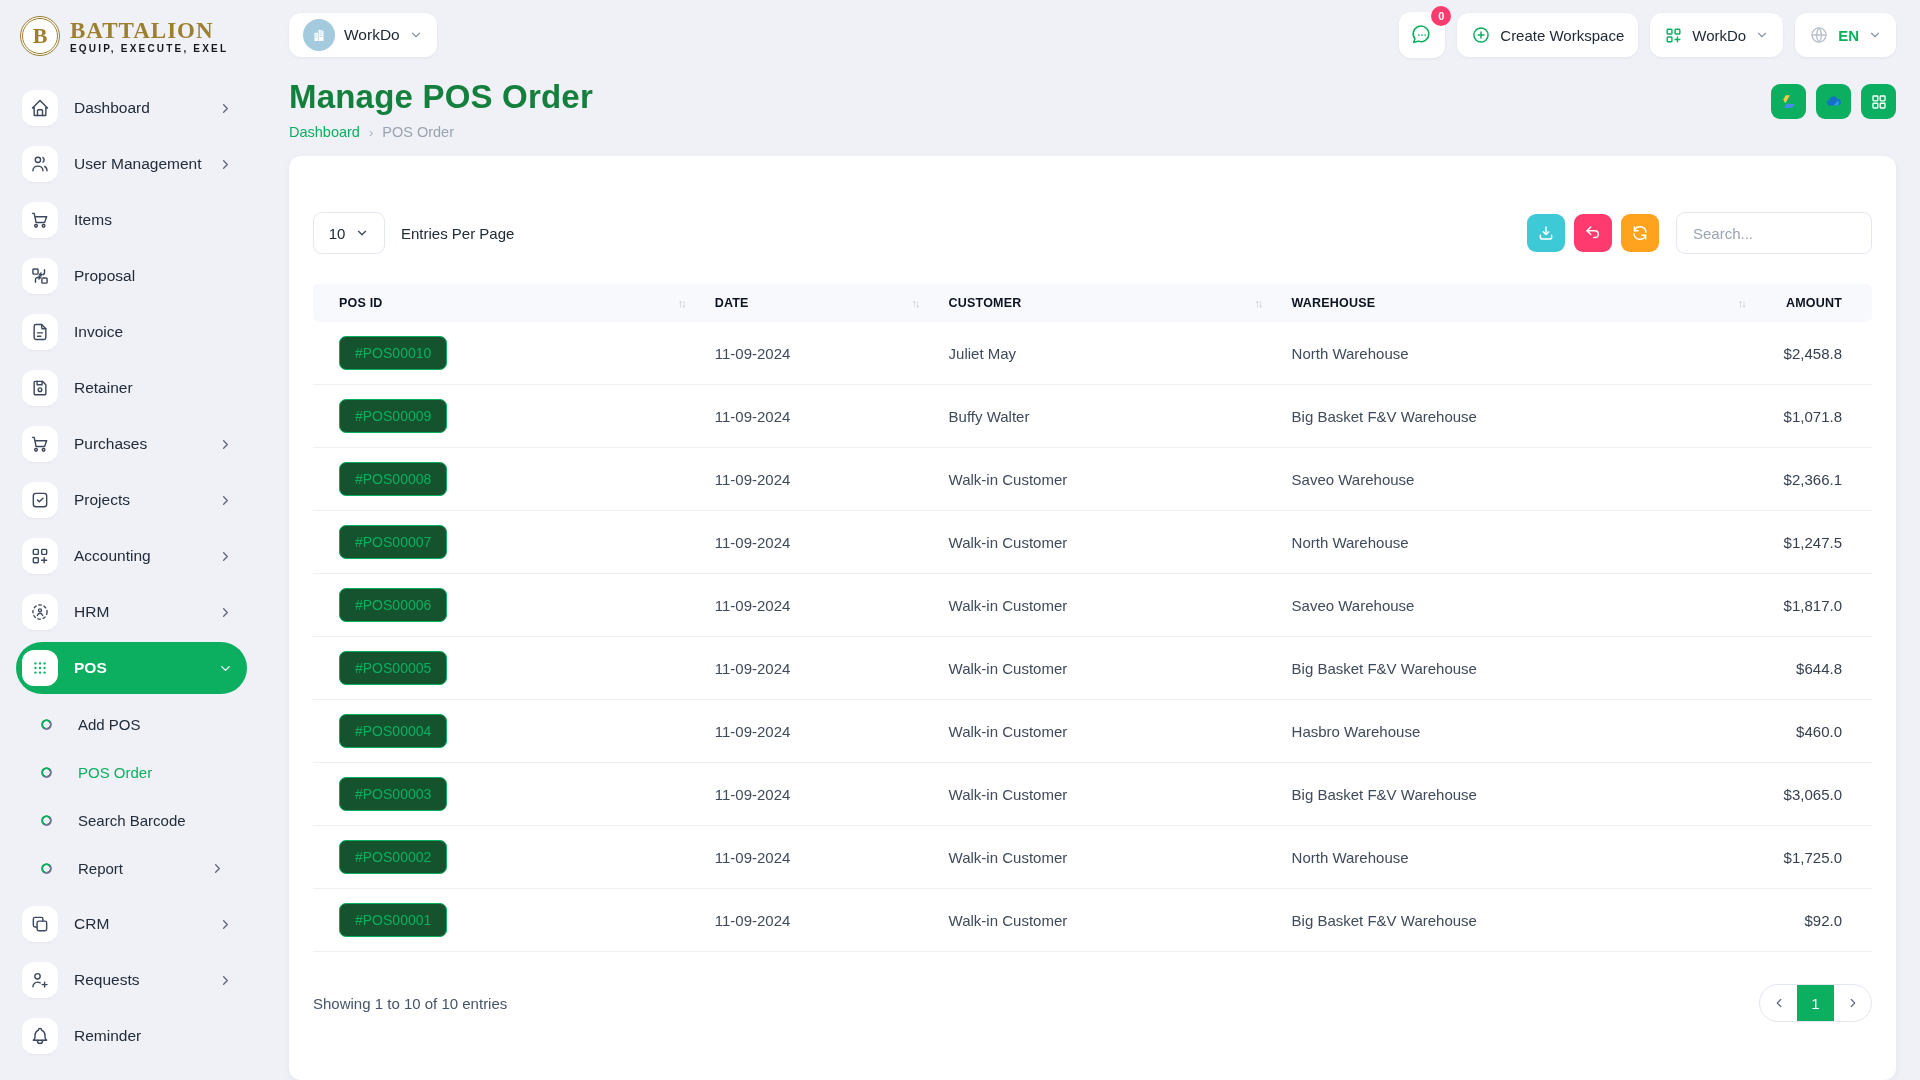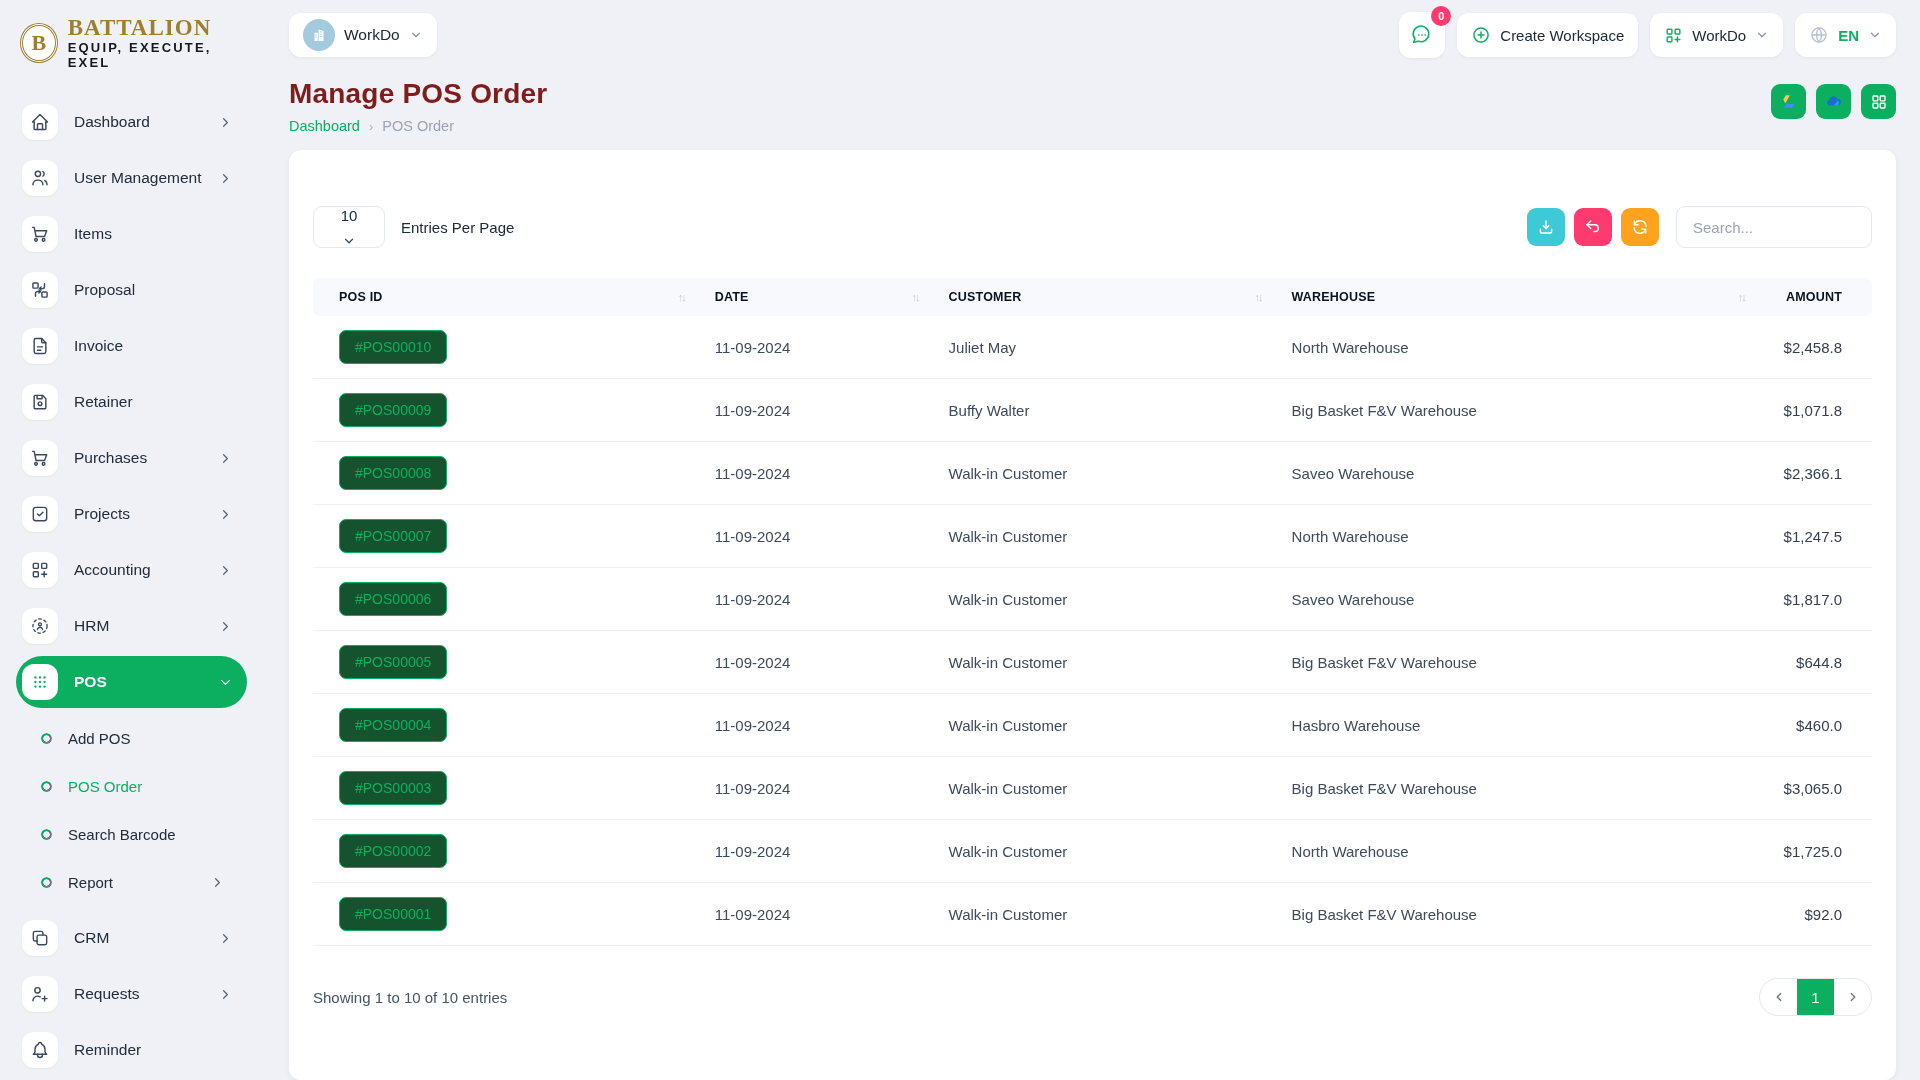--- a/index.html
+++ b/index.html
@@ -14,73 +14,73 @@
   svg{display:block}
 
   
   .sidebar{width:265px;flex:0 0 265px;padding:10px 18px 0 16px;overflow:hidden;}
   .logo{display:flex;align-items:center;gap:10px;padding:6px 0 10px 4px;}
   .logo-emblem{width:40px;height:40px;border-radius:50%;border:3px double var(--gold);
     display:flex;align-items:center;justify-content:center;background:#fff;
     font-family:"Liberation Serif",serif;font-weight:700;font-size:22px;color:var(--gold);}
   .logo-text{display:flex;flex-direction:column;}
   .logo-name{font-family:"Liberation Serif",serif;font-weight:700;font-size:23px;letter-spacing:1px;color:var(--gold);line-height:1;}
-  .logo-tag{font-size:13px;font-weight:700;letter-spacing:2.2px;color:#15181d;margin-top:1px;}
+  .logo-tag{font-size:10px;font-weight:700;letter-spacing:2.2px;color:#15181d;margin-top:1px;}
   .nav{margin-top:14px;}
   .nav-item{display:flex;align-items:center;height:56px;cursor:pointer;position:relative;}
   .chip{width:36px;height:36px;border-radius:12px;background:#fff;display:flex;align-items:center;justify-content:center;
     color:var(--icon);box-shadow:0 1px 2px rgba(20,30,50,.05);flex:0 0 36px;margin-left:6px;}
   .nav-label{margin-left:16px;font-size:15.5px;color:#222c3a;flex:1;}
   .nav-chevron{color:#5b6678;margin-right:14px;}
   .nav-item.active{background:var(--green);border-radius:28px;height:52px;margin:2px 0;}
   .nav-item.active .nav-label{color:#fff;font-weight:700;}
   .nav-item.active .nav-chevron{color:#fff;}
   .nav-item.active .chip{color:var(--green);box-shadow:none;}
   .subnav{padding:4px 0;}
   .sub-item{display:flex;align-items:center;height:48px;cursor:pointer;}
   .dot{width:11px;height:11px;border-radius:50%;margin-left:25px;flex:0 0 11px;
     background:conic-gradient(from 210deg,var(--green) 0 55%,#6b7890 55% 100%);
     -webkit-mask:radial-gradient(circle,transparent 0 3px,#000 3.4px);
             mask:radial-gradient(circle,transparent 0 3px,#000 3.4px);}
-  .sub-label{margin-left:16px;font-size:15px;color:#222c3a;flex:1;}
+  .sub-label{margin-left:26px;font-size:15px;color:#222c3a;flex:1;}
   .sub-item.active .sub-label{color:var(--green);}
   .sub-item .nav-chevron{margin-right:22px;}
 
   
   .main{flex:1;display:flex;flex-direction:column;padding:0 24px;overflow:hidden;}
   .topbar{height:62px;display:flex;align-items:center;justify-content:space-between;padding-top:8px;}
   .pill{background:#fff;border-radius:12px;height:44px;display:flex;align-items:center;gap:9px;
     padding:0 14px;box-shadow:0 1px 3px rgba(20,30,50,.06);cursor:pointer;}
   .ws-avatar{width:32px;height:32px;border-radius:50%;background:#a3cbdd;display:flex;align-items:center;justify-content:center;}
   .ws-label{font-size:15.5px;color:#212b36;}
   .chev{color:#8b94a5;}
   .topbar-right{display:flex;align-items:center;gap:12px;}
   .icon-btn{width:46px;height:46px;border-radius:12px;background:#fff;display:flex;align-items:center;justify-content:center;
     position:relative;box-shadow:0 1px 3px rgba(20,30,50,.06);cursor:pointer;color:var(--green);}
   .badge0{position:absolute;top:-6px;right:-6px;min-width:20px;height:20px;border-radius:10px;background:var(--pink);
     color:#fff;font-size:11px;font-weight:700;display:flex;align-items:center;justify-content:center;padding:0 5px;}
   .pill .p-label{font-size:15px;color:#212b36;}
   .pill .green-txt{color:var(--green);font-weight:700;}
 
   .page-head{display:flex;align-items:flex-start;justify-content:space-between;margin-top:16px;}
-  .page-title{font-size:28px;font-weight:700;color:#7f1d1d;letter-spacing:.2px;}
+  .page-title{font-size:33px;font-weight:700;color:#15803d;letter-spacing:.2px;}
   .breadcrumb{display:flex;align-items:center;gap:9px;margin-top:8px;font-size:14.5px;}
   .crumb-link{color:var(--green);cursor:pointer;}
   .crumb-sep{color:#aab2c0;font-size:13px;}
   .crumb-current{color:#9aa3b2;}
   .head-actions{display:flex;gap:10px;margin-top:6px;}
   .app-btn{width:35px;height:35px;border-radius:9px;background:var(--green);display:flex;align-items:center;justify-content:center;cursor:pointer;}
 
   
   .card{background:var(--card);border-radius:12px;margin-top:16px;padding:30px 24px 24px;flex:1;
     box-shadow:0 2px 6px rgba(20,30,50,.05);}
   .controls{display:flex;align-items:center;justify-content:space-between;margin-top:26px;}
   .controls-left{display:flex;align-items:center;gap:16px;}
   .select{width:72px;height:42px;border:1px solid var(--border);border-radius:9px;background:#fff;
-    display:flex;align-items:center;justify-content:center;gap:10px;font-size:15px;color:#212b36;cursor:pointer;flex-direction:column;}
+    display:flex;align-items:center;justify-content:center;gap:10px;font-size:15px;color:#212b36;cursor:pointer;}
   .entries-label{font-size:15px;color:#212b36;}
   .controls-right{display:flex;align-items:center;gap:9px;}
   .act-btn{width:38px;height:38px;border-radius:9px;display:flex;align-items:center;justify-content:center;color:#fff;cursor:pointer;}
   .act-cyan{background:var(--cyan);} .act-pink{background:var(--pink);} .act-orange{background:var(--orange);}
   .search{width:196px;height:42px;border:1px solid var(--border);border-radius:9px;padding:0 16px;font-size:15px;
     color:#212b36;background:#fff;margin-left:8px;font-family:"Liberation Sans",sans-serif;}
   .search::placeholder{color:#9aa3b2;}
 
   table{width:100%;border-collapse:collapse;margin-top:30px;}
   col.c1{width:25%} col.c2{width:15%} col.c3{width:22%} col.c4{width:31%} col.c5{width:7%}

